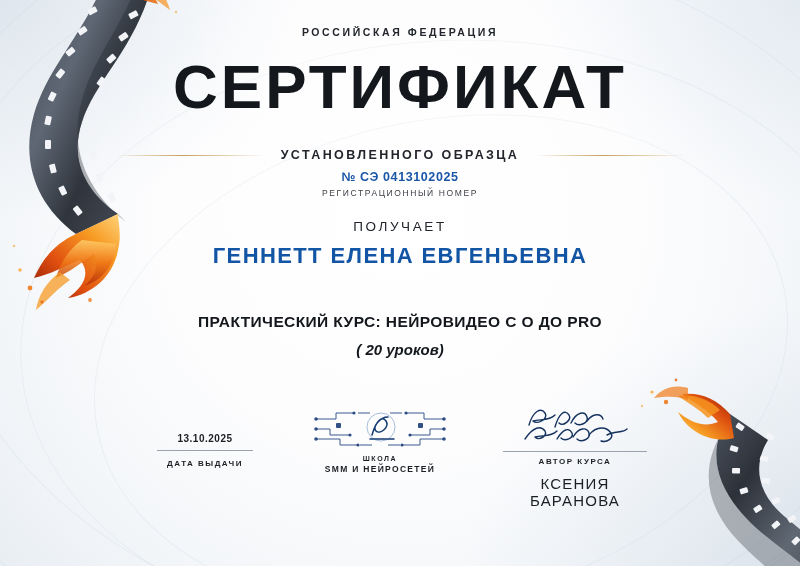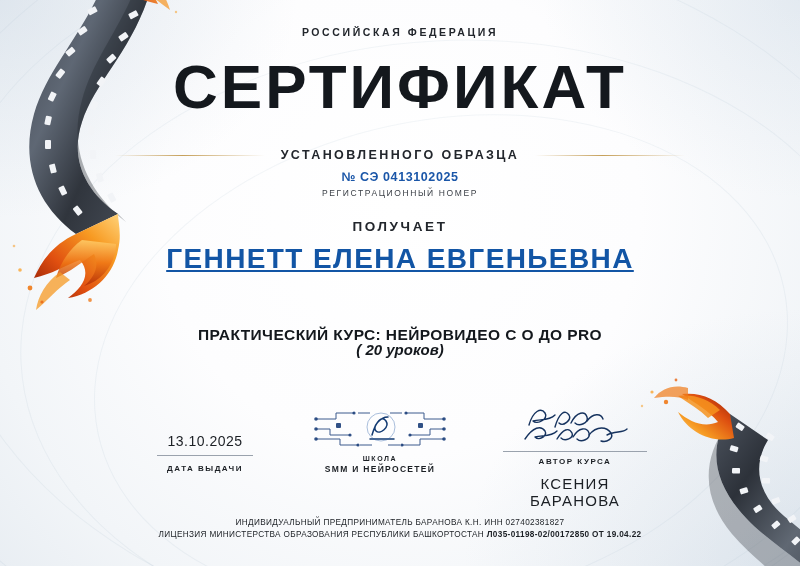--- a/index.html
+++ b/index.html
@@ -124,47 +124,46 @@
     letter-spacing: 1.6px;
     color: #3a3f46;
   }
 
   .receives {
     position: absolute;
     top: 219px;
     left: 0; right: 0;
     font-size: 13.5px;
     letter-spacing: 2.6px;
-    font-weight: bold;
+    font-weight: normal;
     color: #22262c;
   }
 
   .recipient {
     position: absolute;
     top: 243px;
     left: 0; right: 0;
-    font-size: 28px;
+    font-size: 22px;
     letter-spacing: 1.4px;
     font-weight: bold;
     color: #1255a5;
-    text-decoration: underline;
   }
 
   .program-intro {
     position: absolute;
     top: 288px;
     left: 0; right: 0;
     font-size: 13px;
     letter-spacing: 0.4px;
     color: #24282e;
   }
 
   .program-name {
     position: absolute;
-    top: 326px;
+    top: 313px;
     left: 0; right: 0;
     font-size: 15.5px;
     letter-spacing: 0.4px;
     font-weight: bold;
     color: #14181d;
   }
 
   .lessons {
     position: absolute;
     top: 341px;
@@ -180,21 +179,21 @@
     position: absolute;
     top: 405px;
     left: 0; right: 0;
     display: flex;
     justify-content: center;
     align-items: flex-start;
     gap: 40px;
   }
 
   .date-block { width: 120px; text-align: center; padding-top: 28px; }
-  .date-value { font-size: 14px; font-weight: normal; color: #1b1f24; letter-spacing: 0.5px; }
+  .date-value { font-size: 10px; font-weight: bold; color: #1b1f24; letter-spacing: 0.5px; }
   .date-rule { height: 1px; background: #9aa2ad; margin: 6px 12px 5px; }
   .date-caption { font-size: 8px; letter-spacing: 1.5px; font-weight: bold; color: #1b1f24; margin-top: 8px; }
 
   .logo-block { width: 150px; text-align: center; }
   .logo-block svg { display: block; margin: 0 auto; }
   .logo-school { font-size: 7px; letter-spacing: 1.6px; font-weight: bold; color: #1b1f24; margin-top: 2px;}
   .logo-name { font-size: 8.5px; letter-spacing: 1.3px; font-weight: bold; color: #1b1f24; margin-top: 2px;}
 
   .author-block { width: 160px; text-align: center; }
   .author-block .sig { height: 42px; display:flex; align-items:flex-end; justify-content:center;}
@@ -440,19 +439,15 @@
             </g>
           </svg>
         </div>
         <div class="author-rule"></div>
         <div class="author-caption">АВТОР КУРСА</div>
         <div class="author-name">КСЕНИЯ БАРАНОВА</div>
       </div>
 
     </div>
 
-    <div class="legal">
-      <div>ИНДИВИДУАЛЬНЫЙ ПРЕДПРИНИМАТЕЛЬ БАРАНОВА К.Н. ИНН 027402381827</div>
-      <div class="lic"><span>ЛИЦЕНЗИЯ МИНИСТЕРСТВА ОБРАЗОВАНИЯ РЕСПУБЛИКИ БАШКОРТОСТАН </span><b>Л035-01198-02/00172850 ОТ 19.04.22</b></div>
-    </div>
 
   </div>
 </div>
 
 </body></html>

